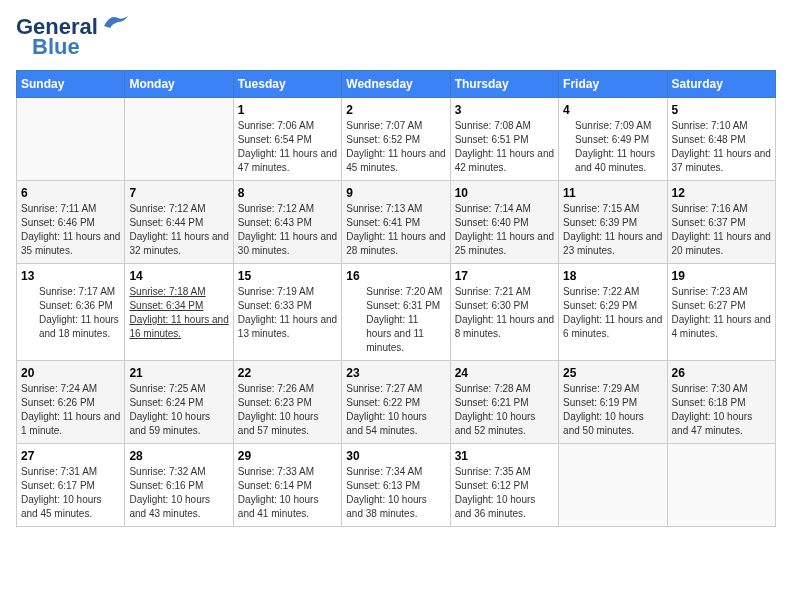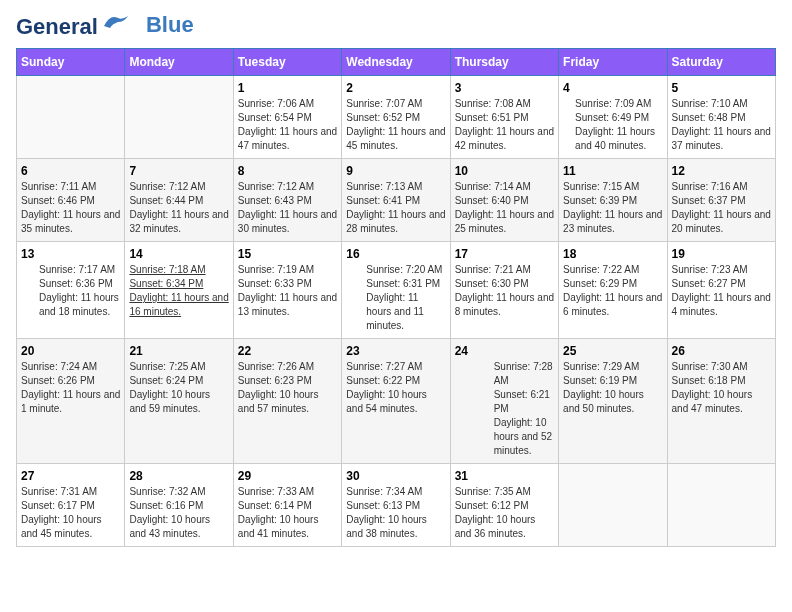--- a/index.html
+++ b/index.html
@@ -11,42 +11,42 @@
       padding: 16px;
     }
     .header {
       display: flex;
       justify-content: space-between;
       align-items: flex-start;
       margin-bottom: 10px;
     }
     .logo {
       display: flex;
-      flex-direction: row;
+      flex-direction: column;
       align-items: flex-start;
     }
     .title-block {
       text-align: right;
     }
     .month-title {
       font-size: 36px;
       font-weight: bold;
       color: #333;
     }
     .location {
       font-size: 14px;
       color: #555;
     }
     .calendar {
       width: 100%;
       border-collapse: collapse;
       font-size: 11px;
     }
     .calendar thead tr {
-      background: #8b5cf6;
+      background: #3b82f6;
       color: white;
     }
     .calendar thead th {
       padding: 6px 4px;
       text-align: left;
       font-size: 12px;
       font-weight: bold;
       border: 1px solid #3b7abf;
     }
     .calendar tbody tr {
@@ -255,21 +255,21 @@
 Daylight: 10 hours and 57 minutes.</div>
         </td>
         <td>
           <span class="day-num">23</span>
           <div class="day-info" style="white-space: pre-line;">Sunrise: 7:27 AM
 Sunset: 6:22 PM
 Daylight: 10 hours and 54 minutes.</div>
         </td>
         <td>
           <span class="day-num">24</span>
-          <div class="day-info" style="white-space: pre-line; margin-left: 39px;">Sunrise: 7:28 AM
+          <div class="day-info" style="white-space: pre-line;">Sunrise: 7:28 AM
 Sunset: 6:21 PM
 Daylight: 10 hours and 52 minutes.</div>
         </td>
         <td>
           <span class="day-num">25</span>
           <div class="day-info" style="white-space: pre-line;">Sunrise: 7:29 AM
 Sunset: 6:19 PM
 Daylight: 10 hours and 50 minutes.</div>
         </td>
         <td>

